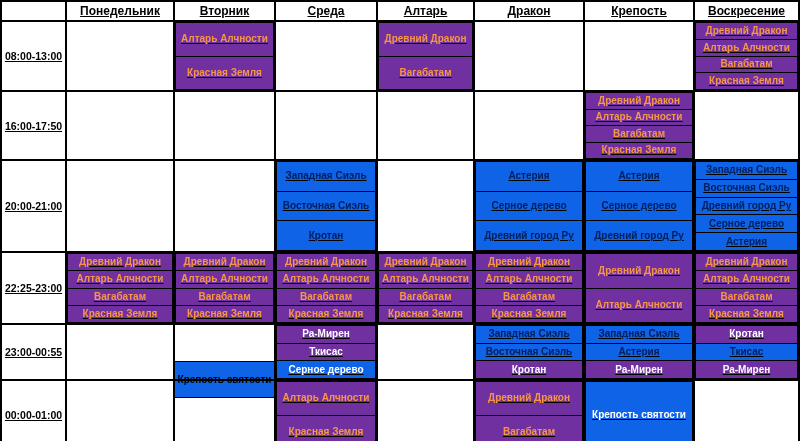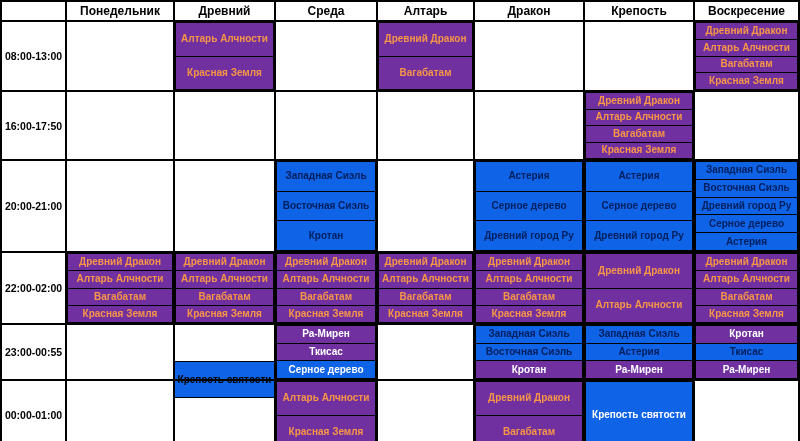--- a/index.html
+++ b/index.html
@@ -1,20 +1,20 @@
 <!DOCTYPE html>
 <html style="--purple: #7030A0; --blue: #0E63E6; --orange: #F79646; --navy: #002060;"><head>
 <meta charset="utf-8">
 <style>
   html,body { margin:0; padding:0; background:#ffffff; }
   body {
     width:800px; height:441px; overflow:hidden;
     font-family:"Liberation Sans", sans-serif;
   }
-  .canvas { position:relative; width:800px; height:435px; }
+  .canvas { position:relative; width:800px; height:435px;text-decoration:underline; }
   table.schedule {
     border-collapse:collapse; table-layout:fixed;
     margin:0; width:798px;
   }
   td, th { border:2px solid #000; padding:0; overflow:visible; }
   thead th {
     height:18px; font-size:12px; font-weight:bold; color:#000;
     background:#fff; text-align:center; vertical-align:middle;
   }
   th.corner { background:#fff; }
@@ -60,21 +60,21 @@
       <col style="width:97px">
       <col style="width:110px">
       <col style="width:110px">
       <col style="width:105px">
     </colgroup>
     <thead>
       <tr>
         <th class="corner"></th>
 
       <th>Понедельник</th>
-          <th>Древний</th>
+          <th>Вторник</th>
           <th>Среда</th>
           <th>Алтарь</th>
           <th>Дракон</th>
           <th>Крепость</th>
           <th>Воскресение</th>
         </tr>
     </thead>
     <tbody>
 
     <tr>
@@ -177,21 +177,21 @@
             <div class="stack">
               <div class="event bg-blue fg-navy">Западная Сиэль</div>
               <div class="event bg-blue fg-navy">Восточная Сиэль</div>
               <div class="event bg-blue fg-navy">Древний город Ру</div>
               <div class="event bg-blue fg-navy">Серное дерево</div>
               <div class="event bg-blue fg-navy">Астерия</div>
             </div>
           </td>
         </tr>
         <tr>
-          <td class="time-cell" style="height: 70px;">22:00-02:00</td>
+          <td class="time-cell" style="height: 70px;">22:25-23:00</td>
           <td class="day-cell" style="height: 70px;">
             <div class="stack">
               <div class="event bg-purple fg-orange">Древний Дракон</div>
               <div class="event bg-purple fg-orange">Алтарь Алчности</div>
               <div class="event bg-purple fg-orange">Вагабатам</div>
               <div class="event bg-purple fg-orange">Красная Земля</div>
             </div>
           </td>
           <td class="day-cell" style="height: 70px;">
             <div class="stack">

